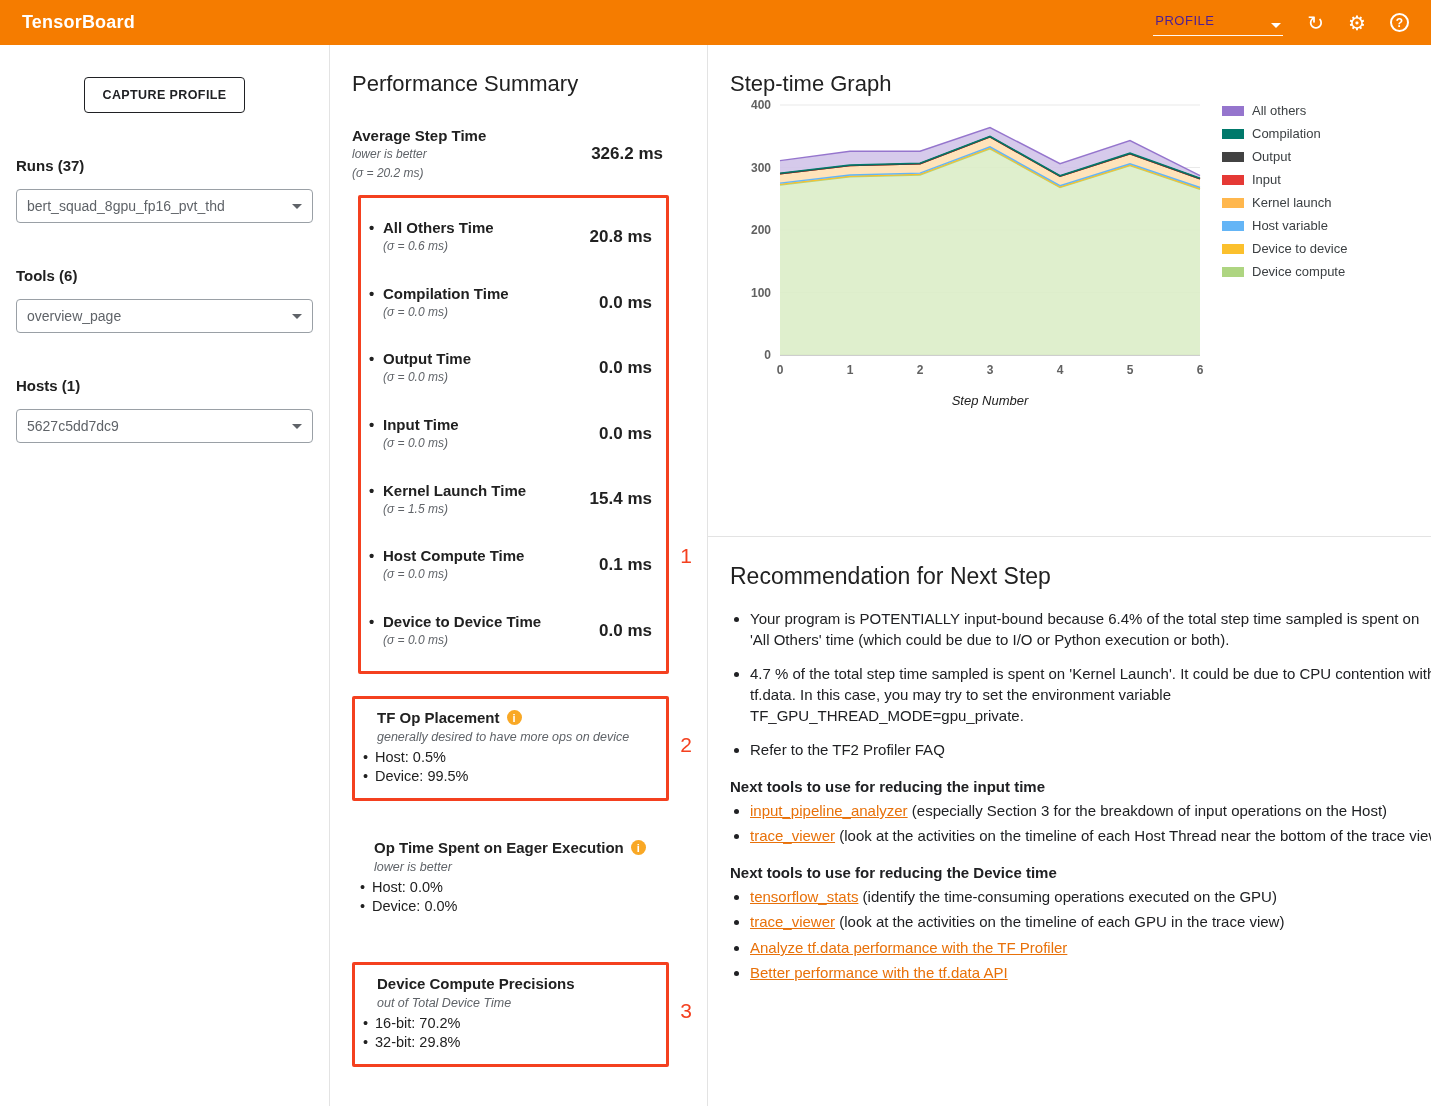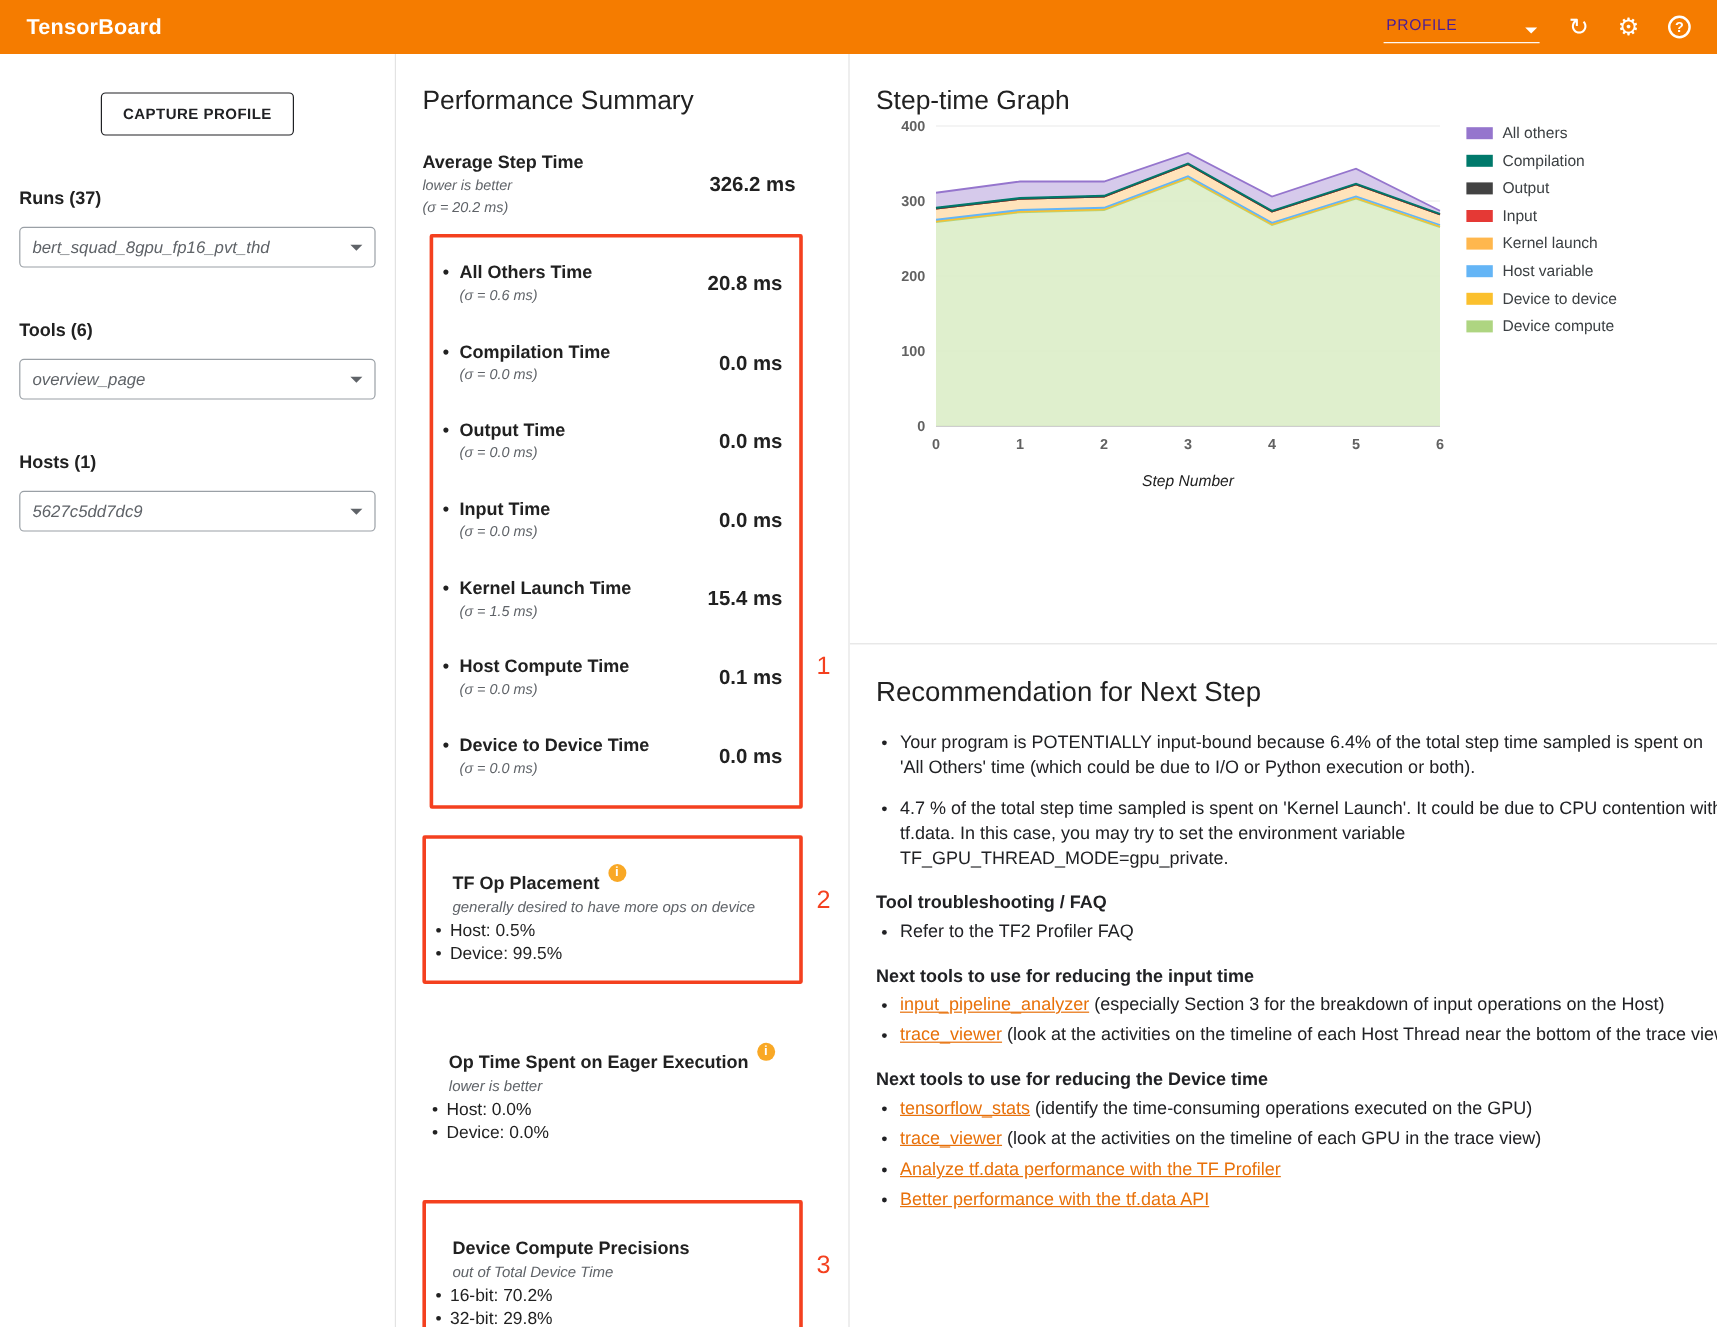--- a/index.html
+++ b/index.html
@@ -30,21 +30,21 @@
 
   
   .capture-btn { display: block; margin: 2px auto 0 auto; background: #fff;
     border: 1px solid #202124; border-radius: 4px; padding: 10px 17px;
     font-family: inherit; font-size: 12.5px; font-weight: 700; letter-spacing: .4px;
     color: #202124; cursor: pointer; }
   .field-label { margin-top: 44px; font-size: 15px; font-weight: 700; color: #212121; padding-left: 0; }
   .dropdown { margin-top: 15px; height: 34px; border: 1px solid #9aa0a6; border-radius: 4px;
     display: flex; align-items: center; justify-content: space-between; padding: 0 10px;
     font-size: 14px; color: #5f6368; cursor: pointer; background: #fff; }
-  .dd-value { white-space: nowrap; overflow: hidden; text-overflow: ellipsis; font-style: italic; }
+  .dd-value { white-space: nowrap; overflow: hidden; text-overflow: ellipsis; }
 
   
   .col-title { font-size: 22px; font-weight: 400; color: #212121; }
   .metric-row { display: flex; justify-content: space-between; align-items: center; }
   .metric-row.avg { margin-top: 30px; padding-right: 20px; }
   .metric-label { font-size: 15px; font-weight: 700; color: #212121; }
   .metric-sub { font-size: 12px; font-style: italic; color: #5f6368; margin-top: 3px; line-height: 1.3; }
   .metric-value { font-size: 17px; font-weight: 700; color: #212121; white-space: nowrap; }
   .bullet { display: inline-block; width: 14px; color: #212121; }
   .indent { margin-left: 14px; }
@@ -53,21 +53,21 @@
   .box1 { margin-top: 14px; margin-left: 6px; padding: 6px 10px 8px 8px; }
   .box1 .metric-row { padding: 15px 4px 15px 0; }
   .box2 { margin-top: 22px; }
   .box3 { margin-top: 34px; }
   .annot { position: absolute; right: -26px; color: #f4401f; font-size: 21px; font-weight: 400; }
   .annot-1 { top: 73%; } .annot-2 { top: 34%; } .annot-3 { top: 34%; }
 
   .info-block { padding: 10px 10px 12px 6px; }
   .info-block.plain { margin-top: 28px; }
   .info-title-row { display: flex; align-items: center; margin-left: 16px; }
-  .info-title { font-size: 15px; font-weight: 700; color: #212121; margin-top: 19px; }
+  .info-title { font-size: 15px; font-weight: 700; color: #212121; }
   .info-icon { width: 15px; height: 15px; margin-left: 7px; background: #f9a825; color: #fff;
     border-radius: 50%; font-size: 11px; font-weight: 700; font-style: normal;
     display: inline-flex; align-items: center; justify-content: center; cursor: pointer; }
   .info-note { font-size: 12.5px; font-style: italic; color: #5f6368; margin: 4px 0 4px 16px; }
   .info-list { list-style: none; margin-top: 2px; }
   .info-list li { font-size: 14.5px; color: #212121; line-height: 19px; padding-left: 14px; position: relative; }
   .info-list li::before { content: "•"; position: absolute; left: 2px; }
 
   
   .chart-panel { height: 492px; flex: none; border-bottom: 1px solid #e3e3e3; padding: 26px 0 0 22px; }
@@ -312,21 +312,20 @@
       <div class="x-label">Step Number</div>
     </div>
 
     <div class="recommendation">
       <h2 class="rec-title">Recommendation for Next Step</h2>
       <ul class="rec-paras">
         <li>Your program is POTENTIALLY input-bound because 6.4% of the total step time sampled is spent on 'All Others' time (which could be due to I/O or Python execution or both).</li>
         <li>4.7 % of the total step time sampled is spent on 'Kernel Launch'. It could be due to CPU contention with tf.data. In this case, you may try to set the environment variable TF_GPU_THREAD_MODE=gpu_private.</li>
       </ul>
       <div id="rec-sections">
-          <div class="rec-header">Tool troubleshooting / FAQ</div>
           <ul class="rec-list">
             <li>Refer to the TF2 Profiler FAQ</li>
           </ul>
           <div class="rec-header">Next tools to use for reducing the input time</div>
           <ul class="rec-list">
             <li><a class="link" href="#">input_pipeline_analyzer</a> (especially Section 3 for the breakdown of input operations on the Host)</li>
             <li><a class="link" href="#">trace_viewer</a> (look at the activities on the timeline of each Host Thread near the bottom of the trace view)</li>
           </ul>
           <div class="rec-header">Next tools to use for reducing the Device time</div>
           <ul class="rec-list">

